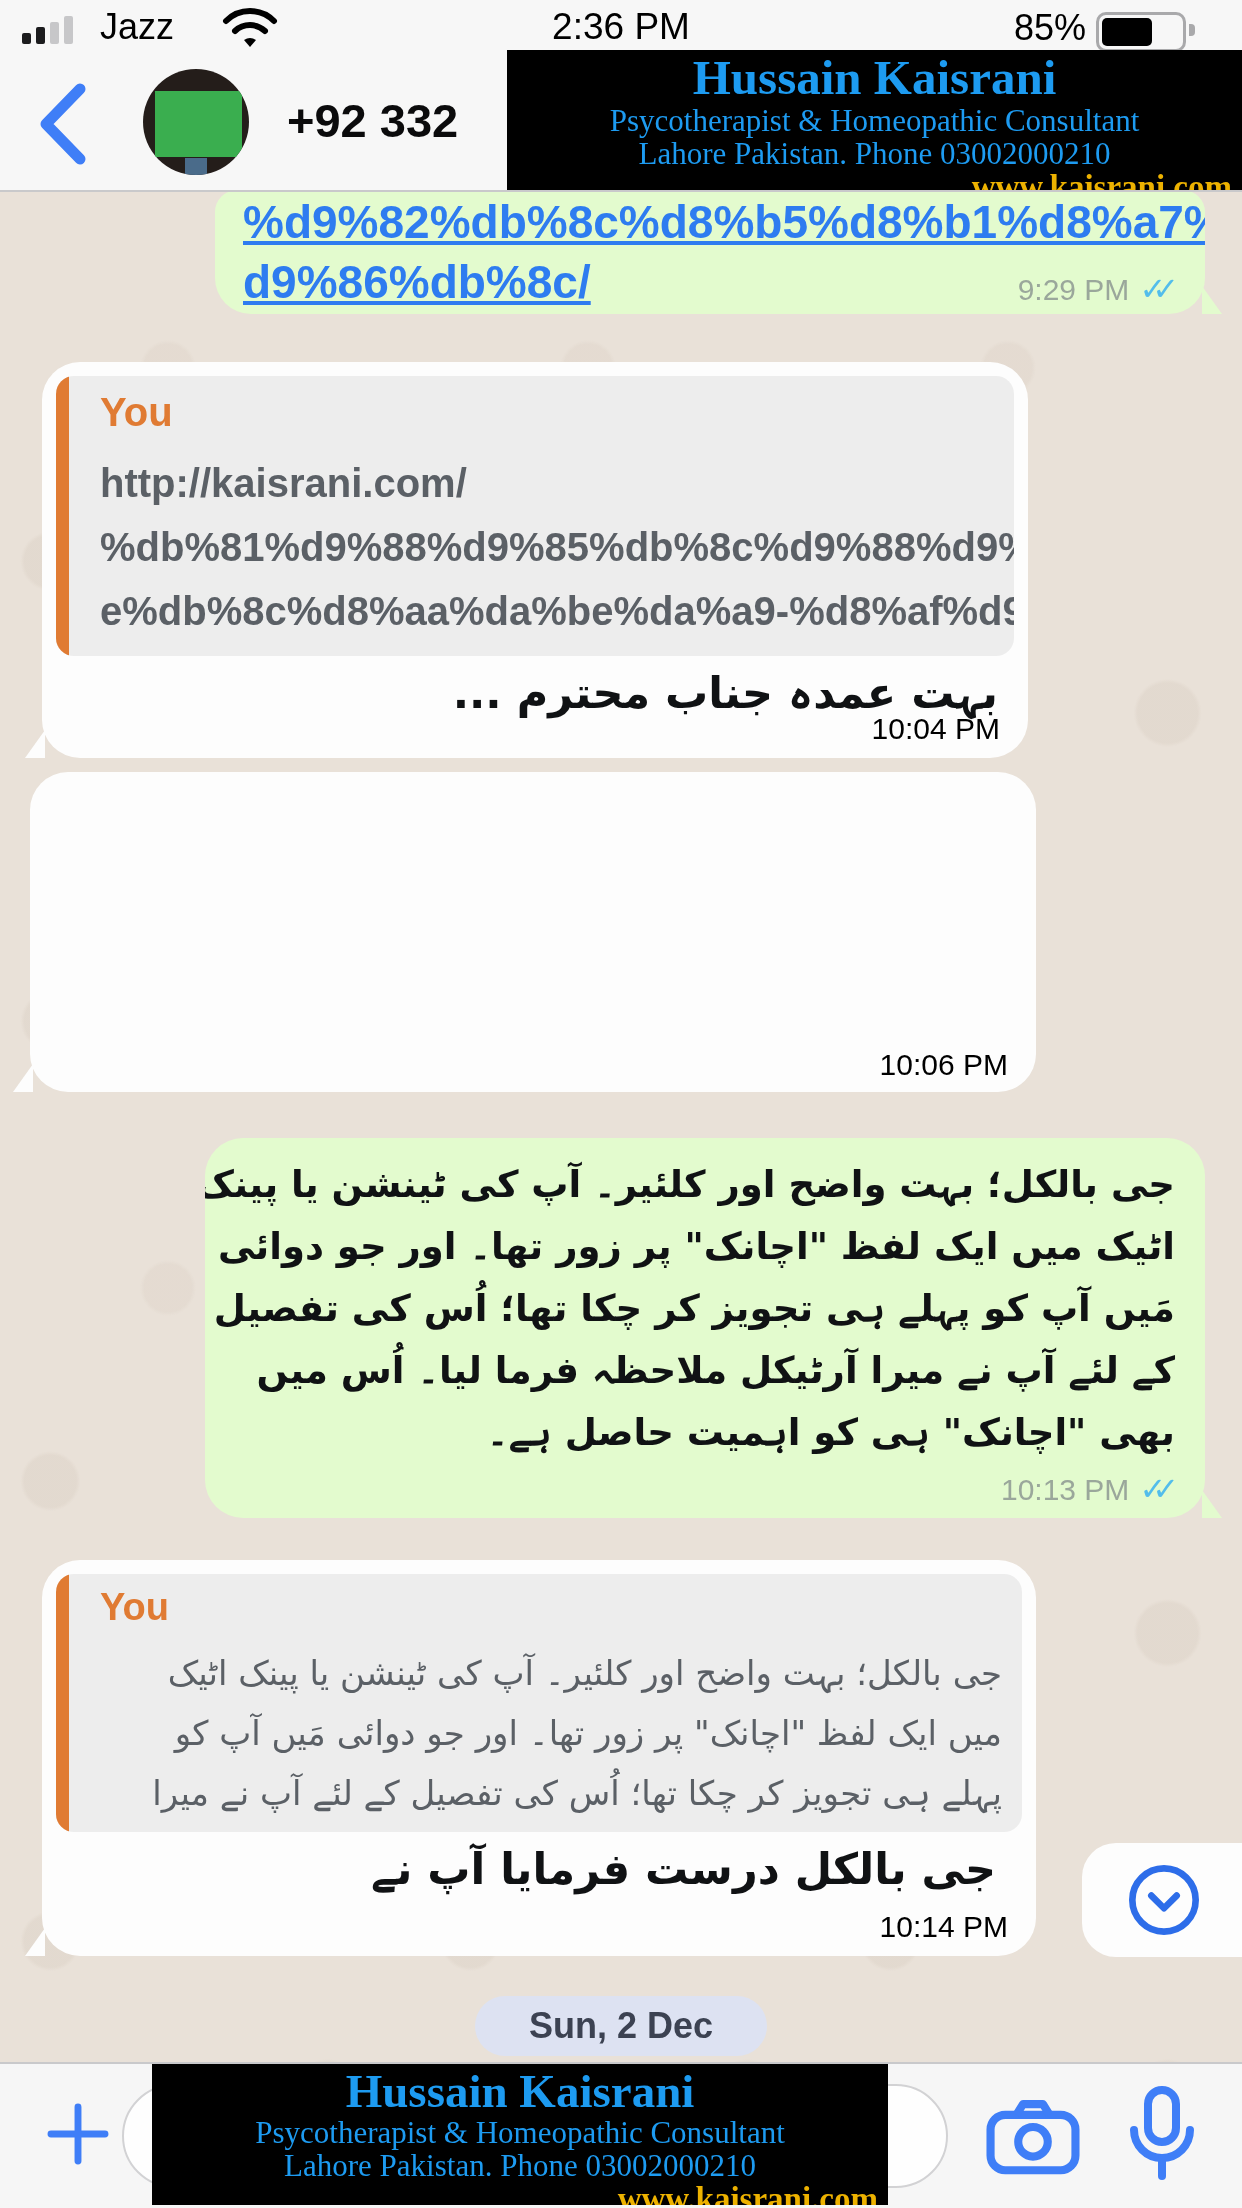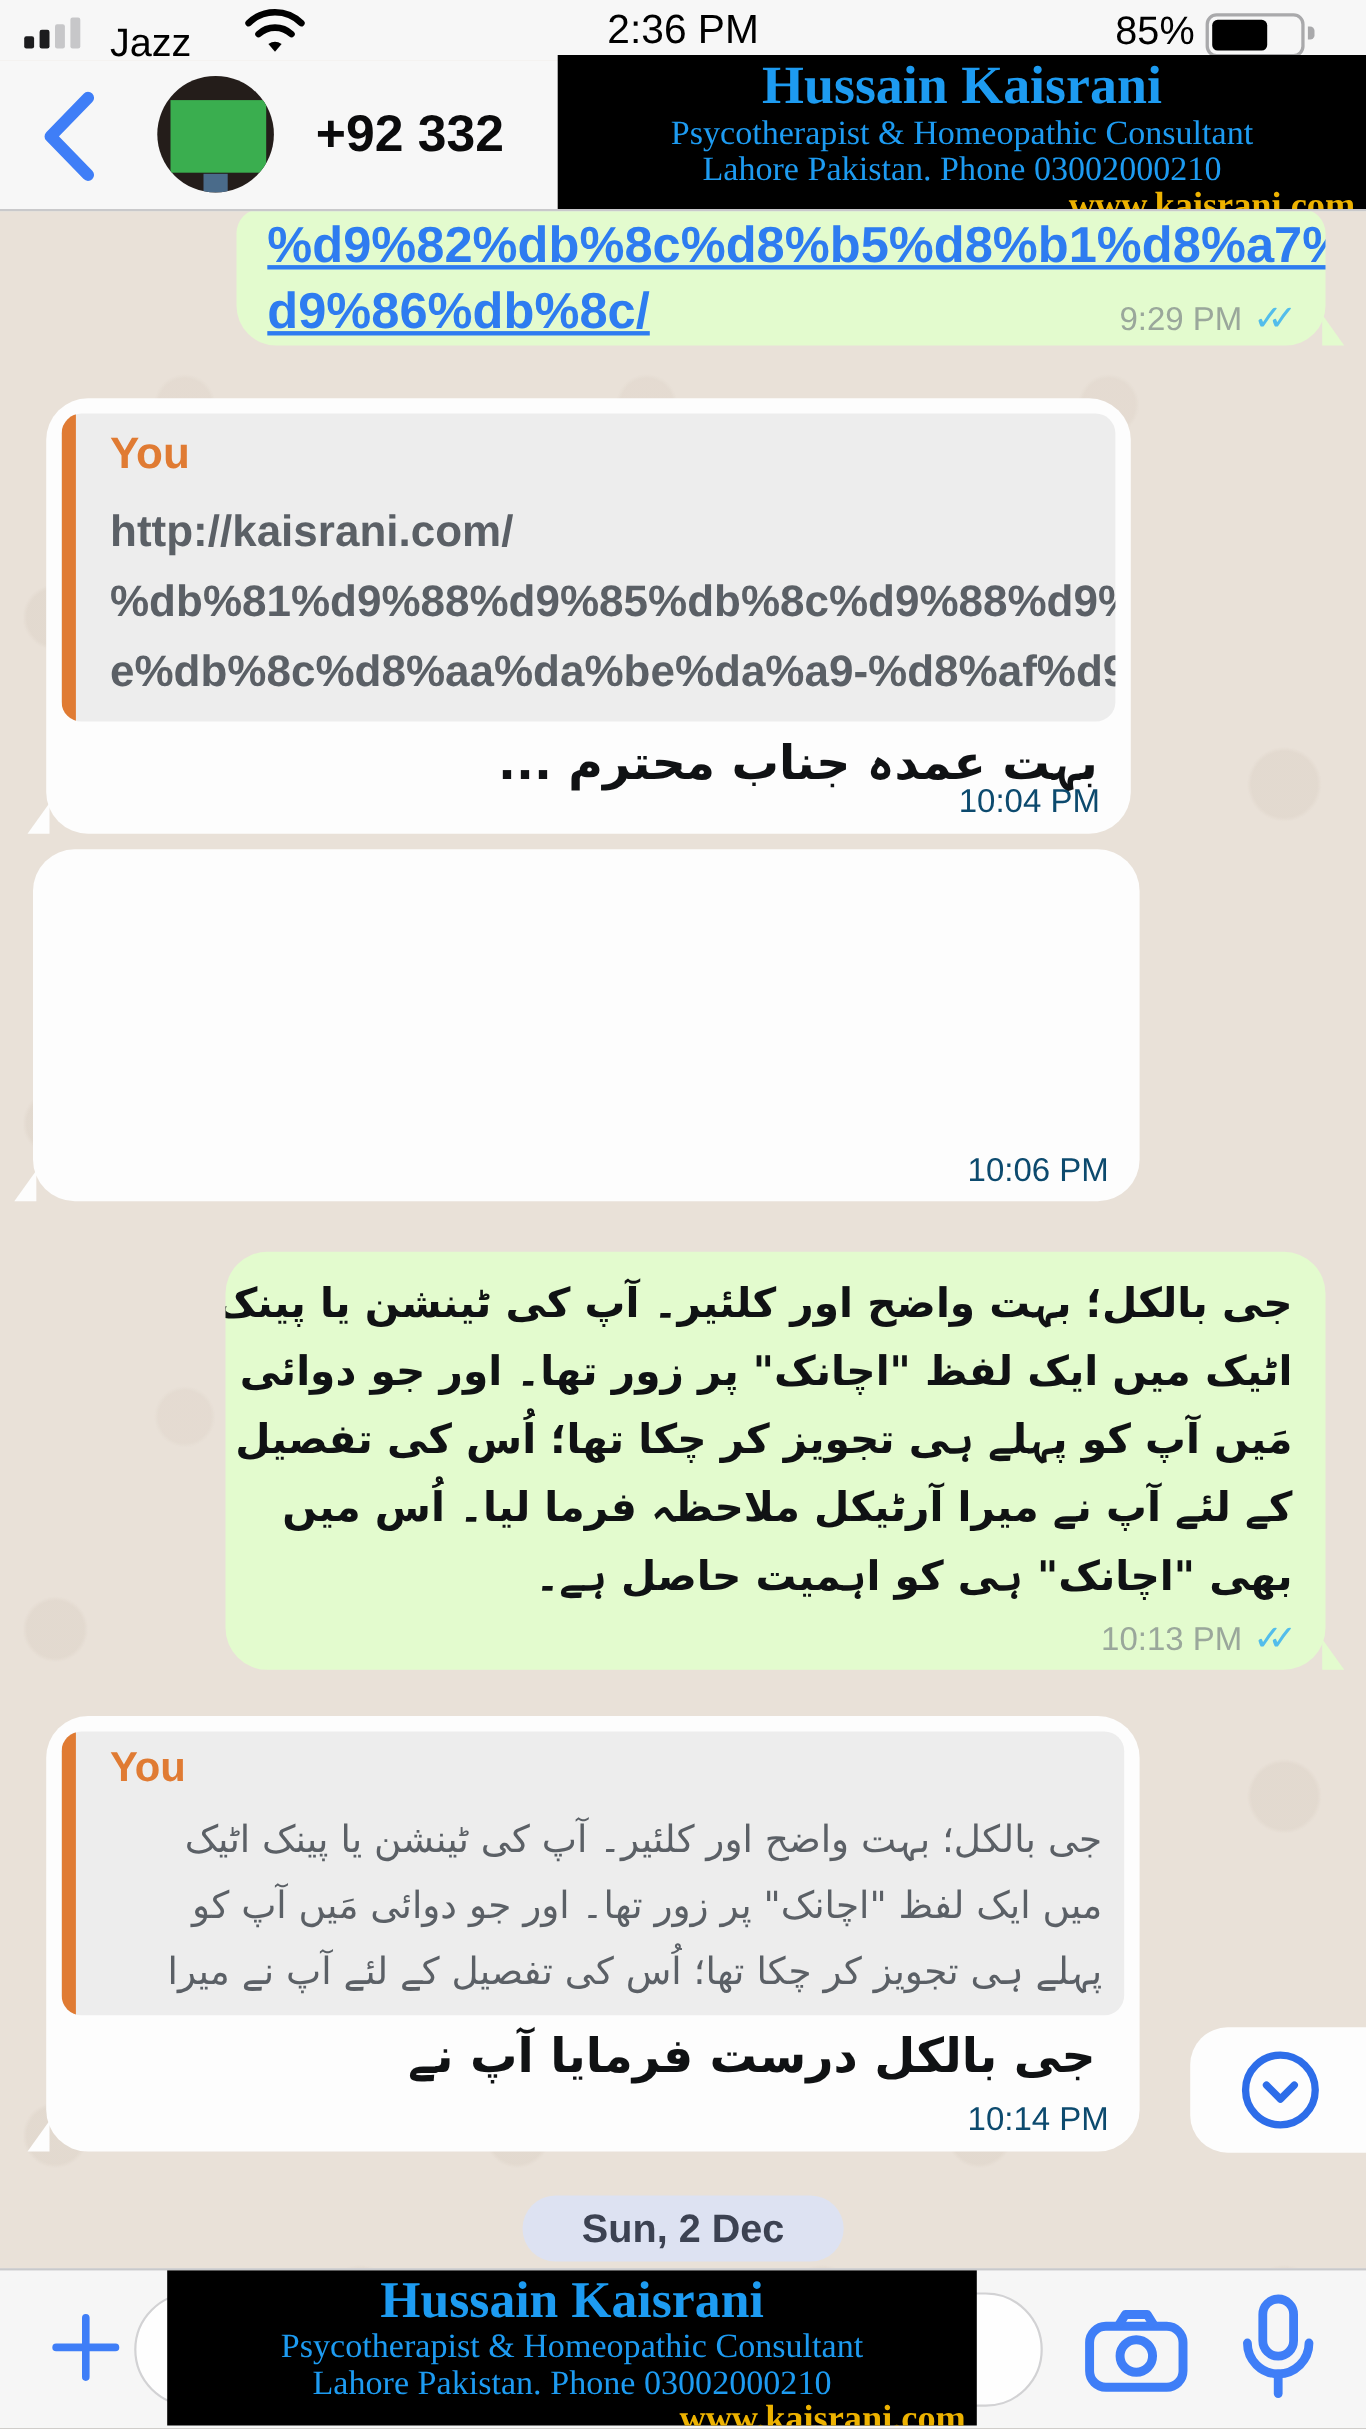--- a/index.html
+++ b/index.html
@@ -11,21 +11,21 @@
       radial-gradient(circle at 40% 80%, rgba(171,152,132,.08) 0 24px, transparent 28px);
     background-size:420px 460px;}
   
   #statusbar{position:absolute;left:0;top:0;width:1242px;height:55px;background:#f7f7f7;z-index:40;}
   .sigbars{position:absolute;left:22px;top:16px;width:64px;height:28px;}
   .sigbars i{position:absolute;bottom:0;width:9px;border-radius:2px;background:#1c1c1e;}
   .sigbars i:nth-child(1){left:0;height:11px;}
   .sigbars i:nth-child(2){left:14px;height:17px;}
   .sigbars i:nth-child(3){left:28px;height:22px;background:#c7c7c9;}
   .sigbars i:nth-child(4){left:42px;height:28px;background:#c7c7c9;}
-  #carrier{position:absolute;left:100px;top:6px;font-size:36px;color:#000;margin-top:12px;}
+  #carrier{position:absolute;left:100px;top:6px;font-size:36px;color:#000;}
   #wifi{position:absolute;left:222px;top:8px;}
   #clock{position:absolute;left:0;right:0;top:6px;text-align:center;font-size:37px;font-weight:normal;color:#000;}
   #battpct{position:absolute;right:156px;top:7px;font-size:36px;color:#000;}
   .batt{position:absolute;right:56px;top:12px;width:84px;height:34px;border:3px solid #a9a9ab;border-radius:10px;}
   .batt i{position:absolute;left:3px;top:3px;bottom:3px;width:59%;background:#000;border-radius:5px;}
   .batt b{position:absolute;right:-12px;top:9px;width:6px;height:12px;background:#a9a9ab;border-radius:0 4px 4px 0;}
   
   #navbar{position:absolute;left:0;top:55px;width:1242px;height:135px;background:#f7f7f7;
     border-bottom:2px solid #c9c9cb;z-index:30;}
   #back{position:absolute;left:34px;top:28px;width:56px;height:82px;}
@@ -48,21 +48,21 @@
   .bubble .clip{position:absolute;inset:0;border-radius:inherit;overflow:hidden;}
   .out{background:#e3fbce;}
   .in{background:#fdfdfd;}
   .out::after{content:"";position:absolute;right:-17px;bottom:0;width:0;height:0;
     border-bottom:28px solid #e3fbce;border-right:20px solid transparent;}
   .in::after{content:"";position:absolute;left:-17px;bottom:0;width:0;height:0;
     border-bottom:28px solid #fdfdfd;border-left:20px solid transparent;}
   .urdu{font-family:"DejaVu Sans",sans-serif;font-weight:bold;color:#101214;
     direction:rtl;text-align:right;white-space:pre;}
   .ltrtxt{white-space:pre;}
-  .meta{position:absolute;font-size:30px;color:#0c4a6e;}
+  .meta{position:absolute;font-size:30px;color:#000000;}
   .meta .chk{color:#53bdeb;font-size:32px;letter-spacing:-14px;padding-right:14px;margin-left:10px;}
   .out .meta{color:#9aa79b;}
   .quote{position:absolute;left:14px;right:14px;top:14px;background:#ededed;border-radius:18px;overflow:hidden;}
   .qbar{position:absolute;left:0;top:0;bottom:0;width:13px;background:#e07b33;}
   .qauthor{color:#e07b33;font-weight:bold;font-size:40px;font-family:"Liberation Sans",sans-serif;}
   .qtext{color:#5b6066;}
   
   #msg1{left:215px;top:190px;width:990px;height:124px;border-radius:22px 22px 36px 36px;}
   #msg1 .link{position:absolute;left:28px;top:2px;font-size:46px;line-height:60px;
     color:#2e7cf0;text-decoration:underline;font-weight:bold;font-family:"Liberation Sans",sans-serif;}

